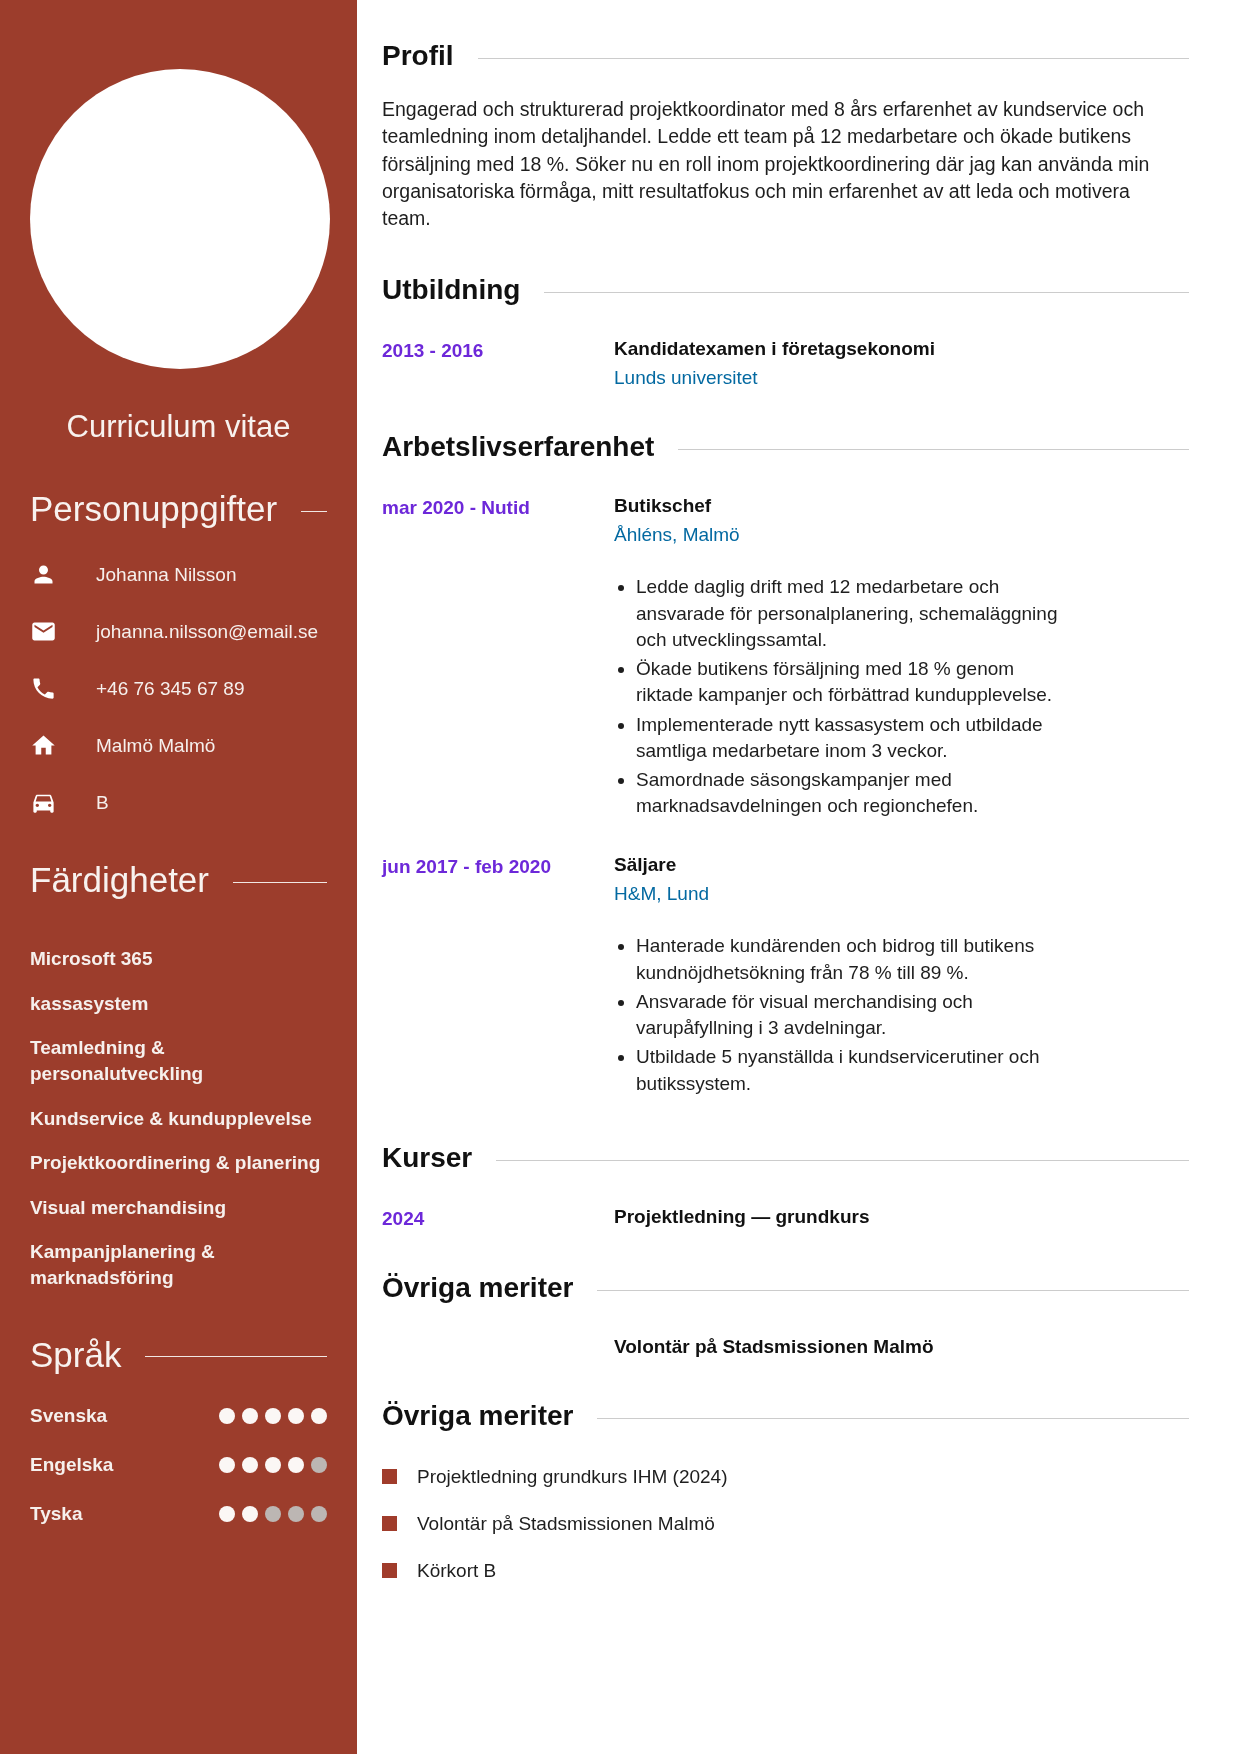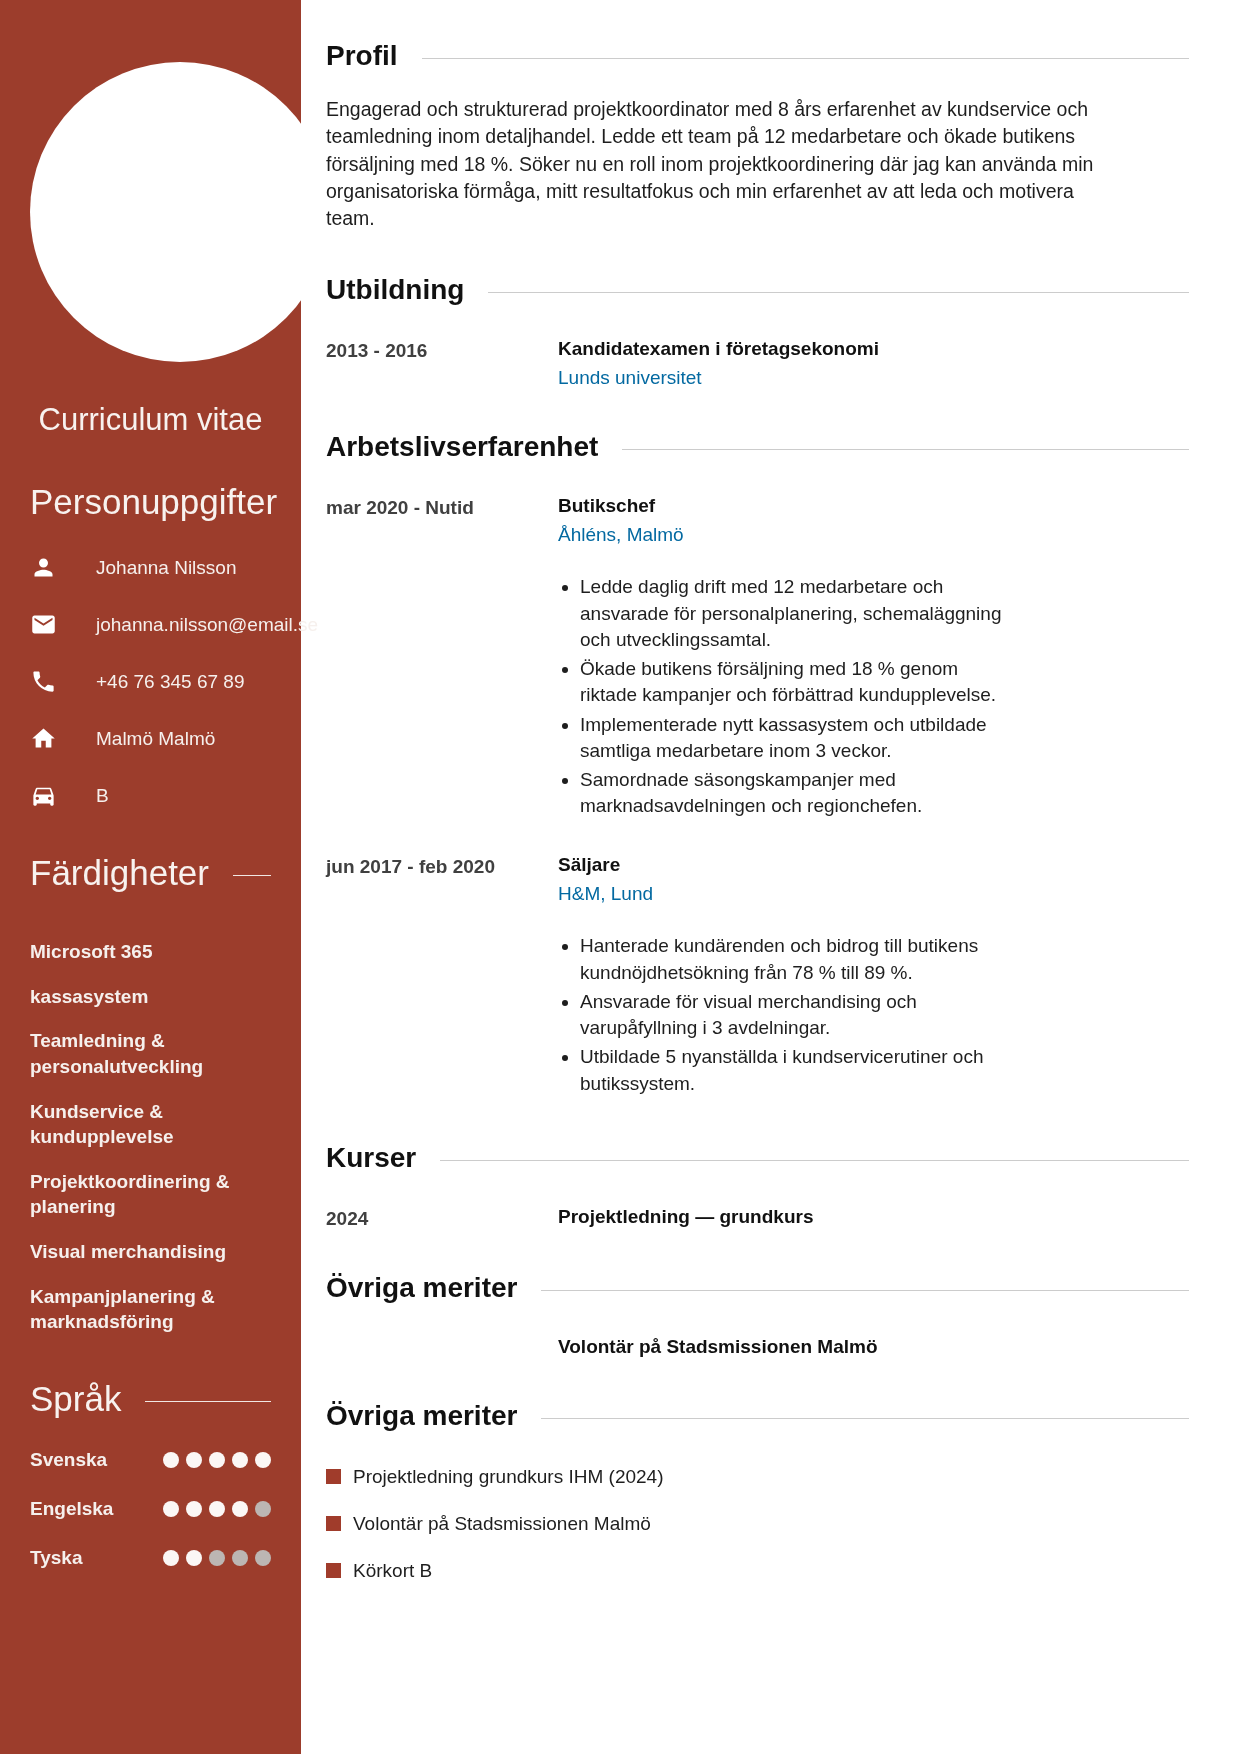--- a/index.html
+++ b/index.html
@@ -9,25 +9,25 @@
   .page {
     width: 1241px;
     height: 1754px;
     display: flex;
     background: #ffffff;
     overflow: hidden;
   }
 
   
   .sidebar {
-    width: 301px;
+    width: 357px;
     flex-shrink: 0;
     background: #9C3D2C;
     color: #F6F0ED;
-    padding: 0 30px;
+    padding: 7px 30px;
   }
   .photo {
     width: 300px;
     height: 300px;
     border-radius: 50%;
     background: #ffffff;
     margin: 62px auto 0 auto;
   }
   .cv-title {
     text-align: center;
@@ -108,39 +108,39 @@
   }
 
   .entry {
     display: grid;
     grid-template-columns: 232px 1fr;
     margin-top: 32px;
   }
   .entry-period {
     font-size: 19px;
     font-weight: 700;
-    color: #404040;
+    color: #6d28d9;
     padding-top: 2px;
   }
   .entry-title { font-size: 19px; font-weight: 700; color: #111111; }
   .entry-org   { font-size: 19px; color: #0369a1; margin-top: 7px; }
   .entry-bullets {
     margin-top: 28px;
     margin-left: 22px;
     max-width: 432px;
     font-size: 19px;
     line-height: 1.38;
   }
   .entry-bullets li { margin-bottom: 3px; }
 
   .sq-list { list-style: none; margin-top: 34px; }
   .sq-item {
     display: flex;
     align-items: center;
-    gap: 12px;
+    gap: 20px;
     margin-bottom: 25px;
     font-size: 19px;
     color: #1E1E1E;
     text-align: right;
   }
   .sq-bullet { width: 15px; height: 15px; background: #A03C2B; flex-shrink: 0; }
 </style>
 </head>
 <body>
 

